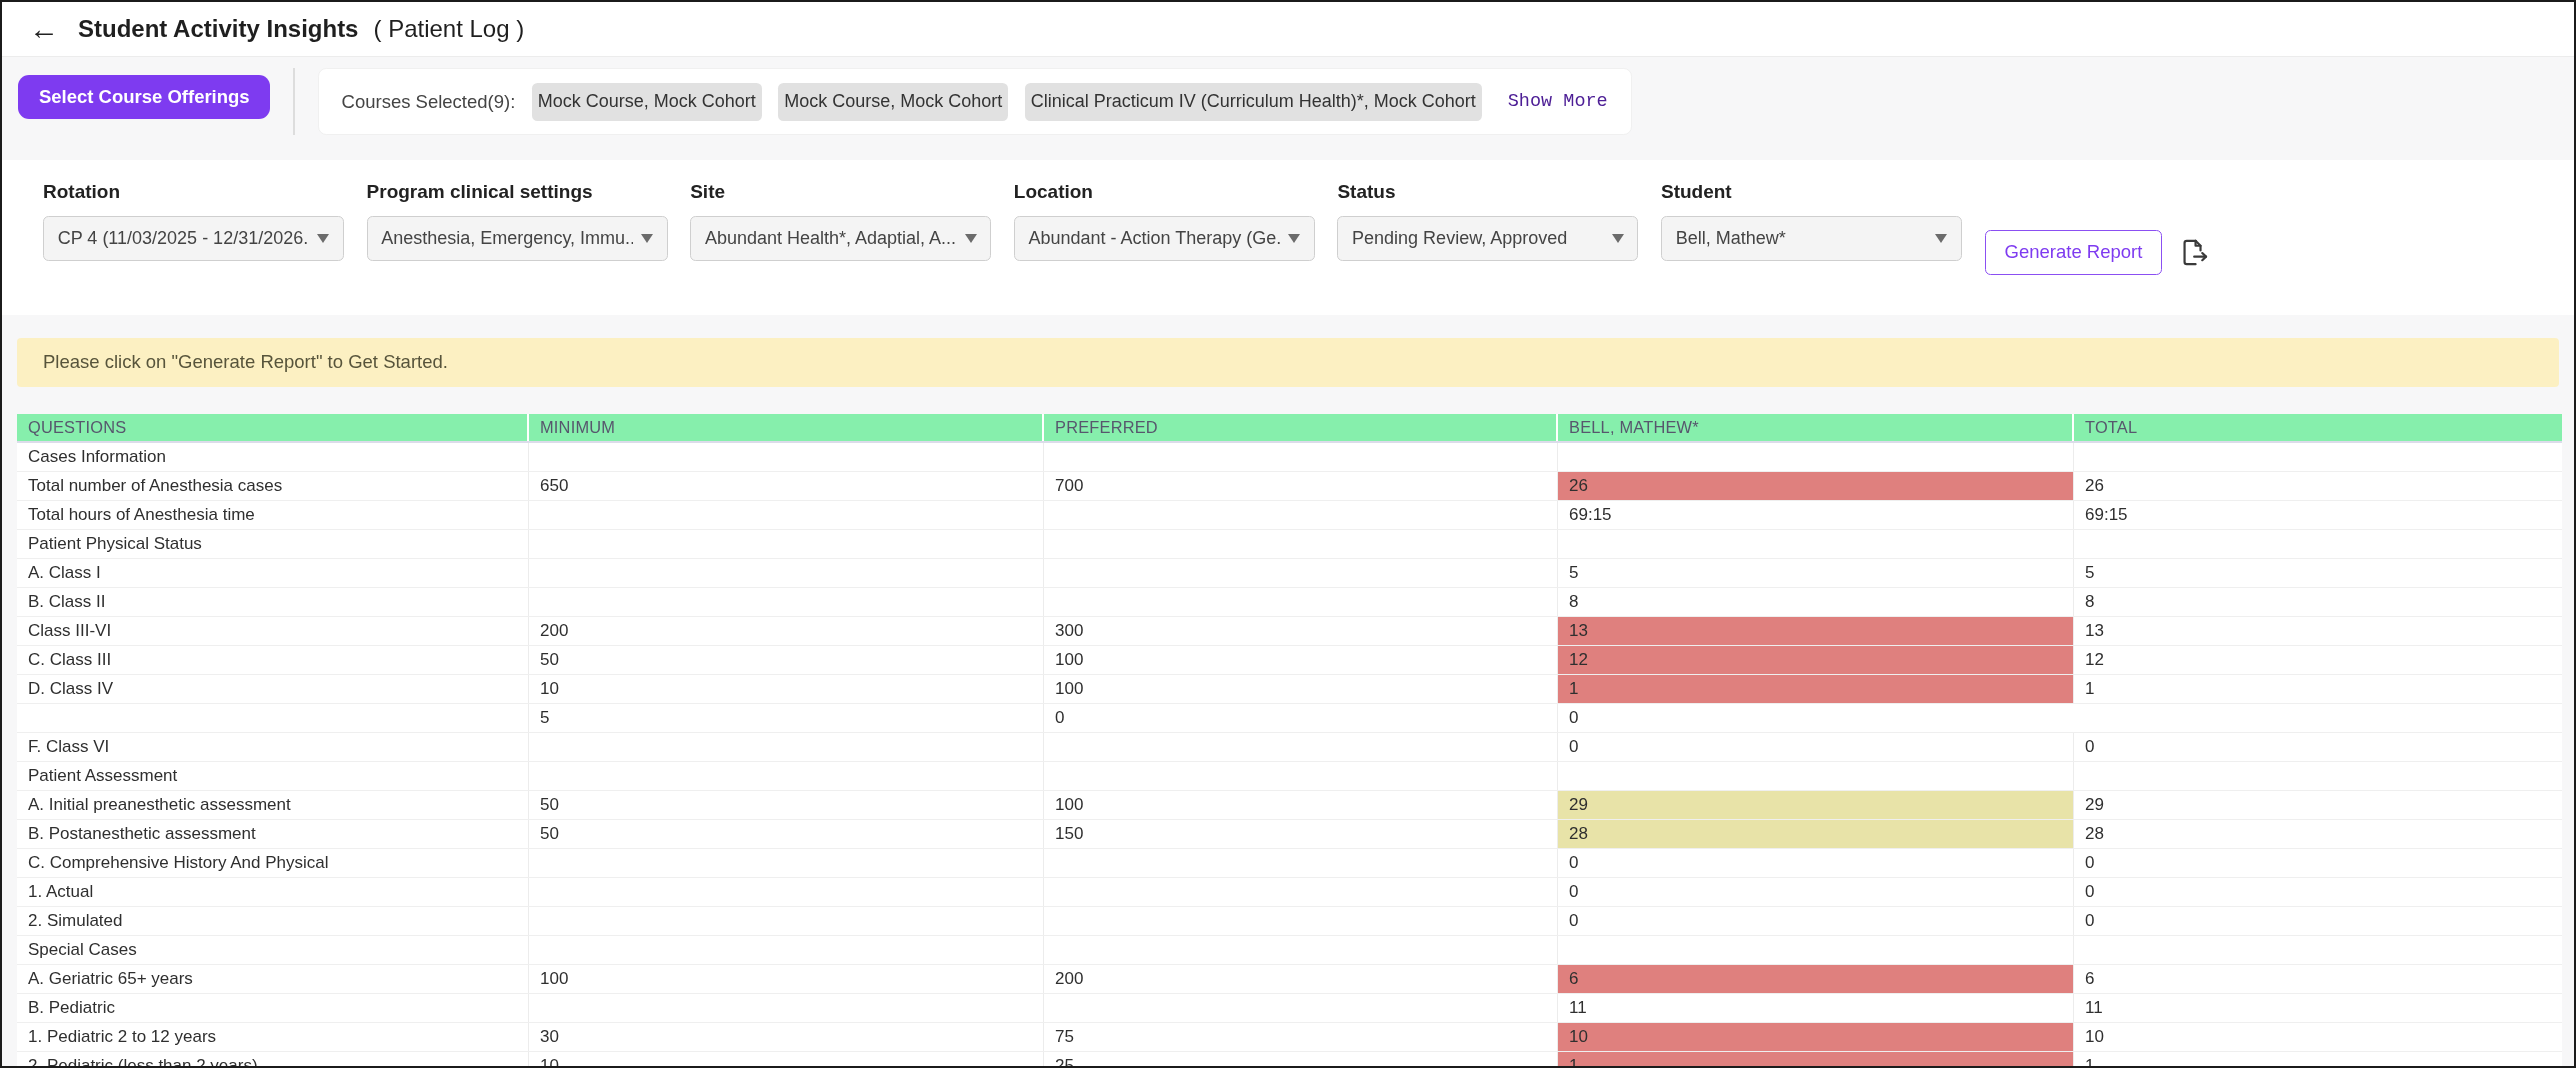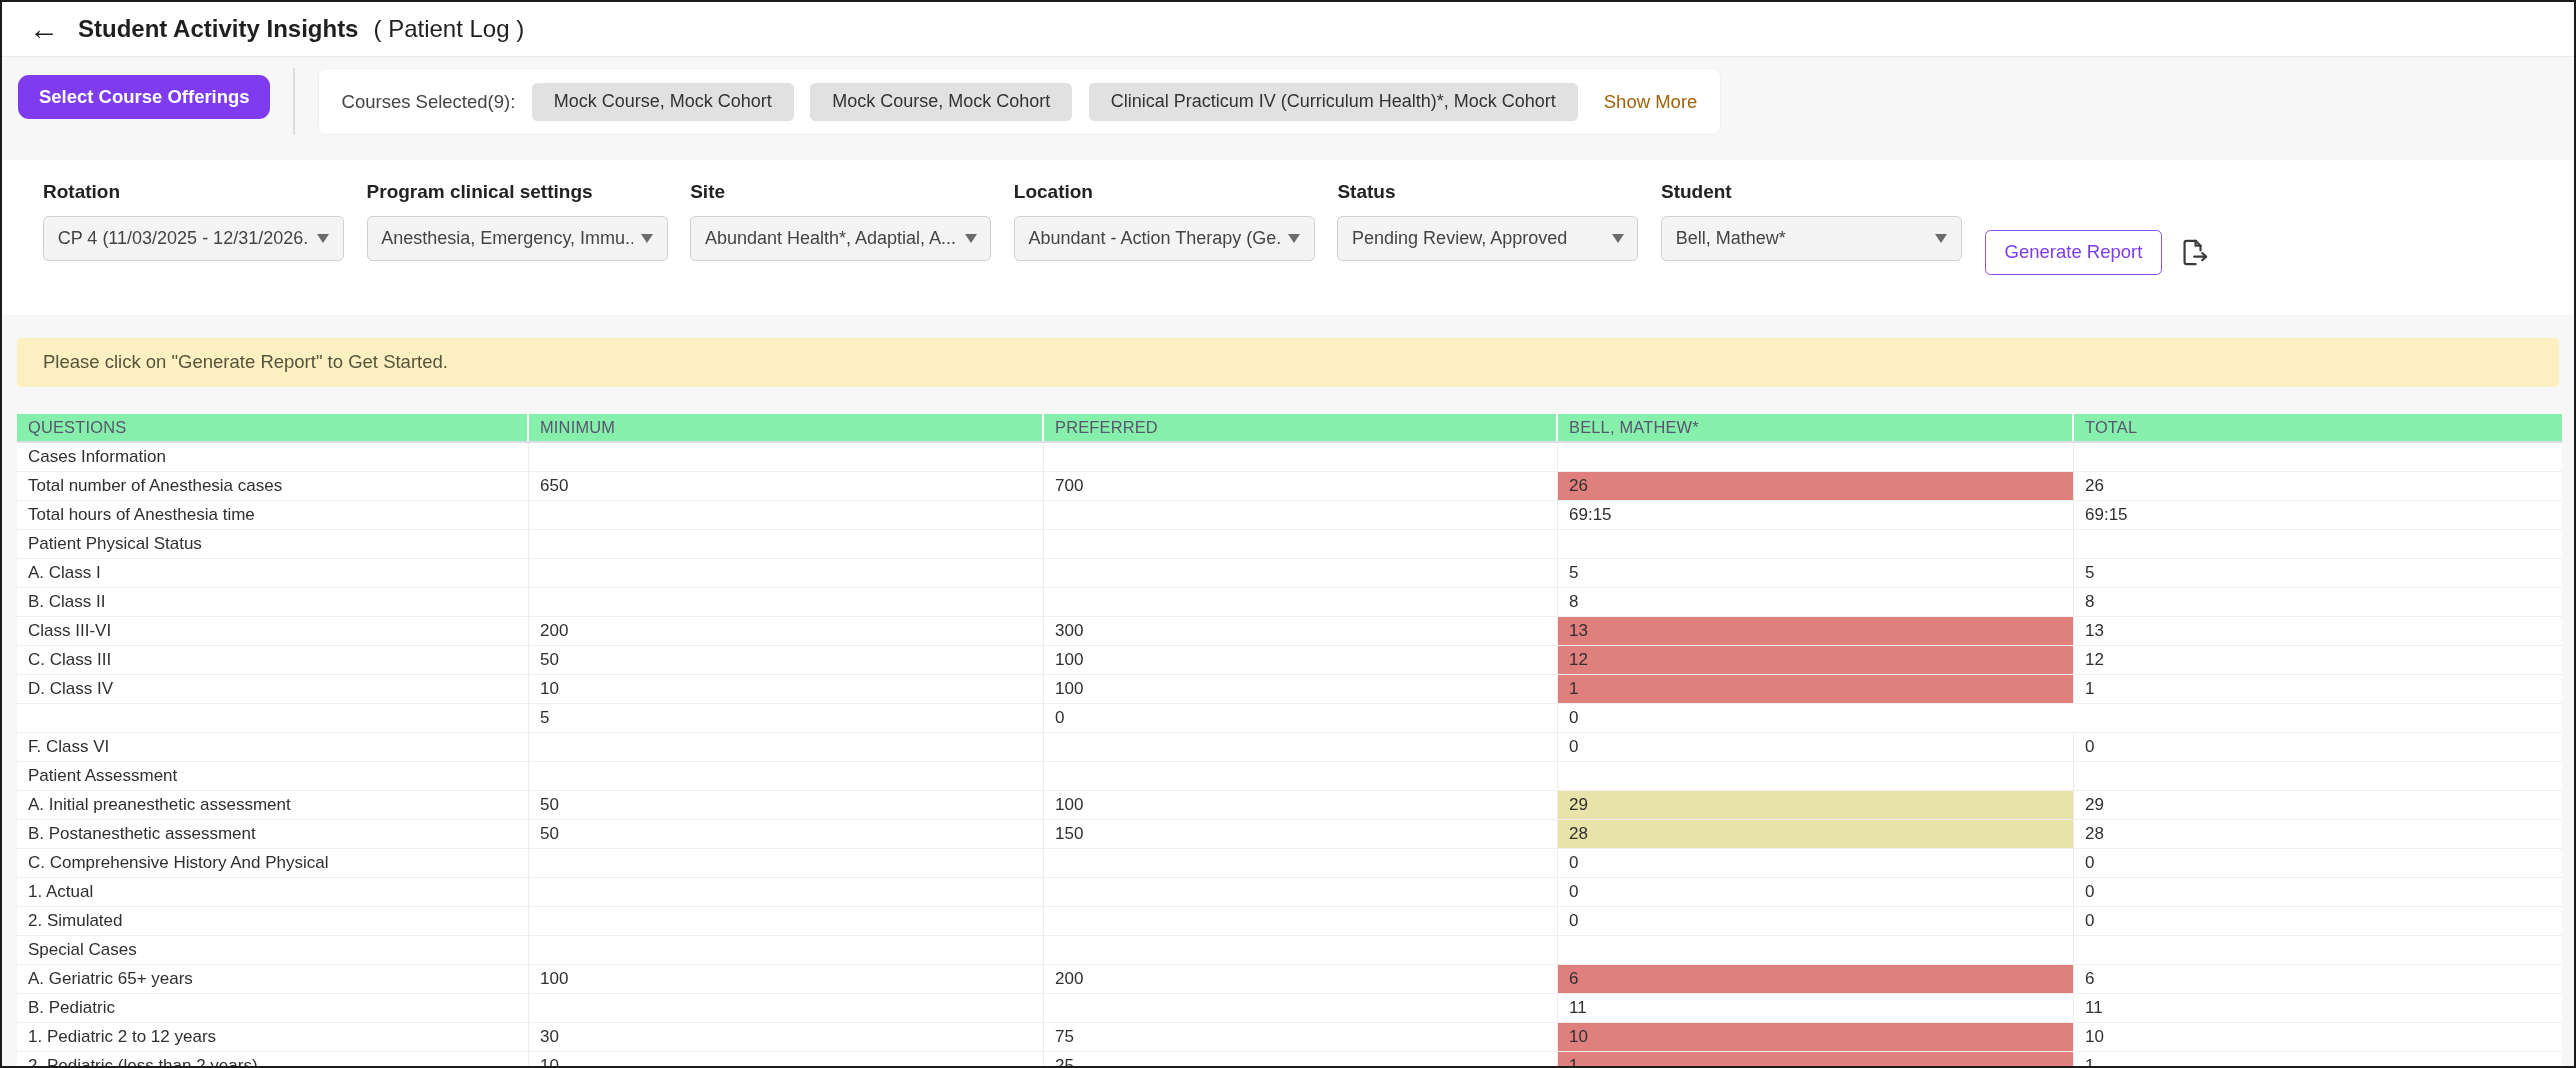--- a/index.html
+++ b/index.html
@@ -32,24 +32,24 @@
     font-family: inherit; cursor: pointer; margin-top: 6.8px;
   }
   .v-divider { width: 1.4px; background: #ddd; height: 67px; margin: 0 23px; }
   .courses-panel {
     background: #fff; border: 0.7px solid #f0f0f0; border-radius: 8.2px;
     height: 67px; display: flex; align-items: center; padding: 0 23px; gap: 16.4px;
   }
   .courses-label { font-size: 18.5px; color: #444; white-space: nowrap; }
   .chip {
     background: #e1e1e1; border-radius: 5.5px; height: 38px;
-    display: flex; align-items: center; padding: 0 22px;
+    display: flex; align-items: center; padding: 0 6px;
     font-size: 18px; color: #333; white-space: nowrap;
   }
-  .show-more { color: #a16207; font-size: 18.5px; margin-left: 9.6px; cursor: pointer; white-space: nowrap; }
+  .show-more { color: #4c1d95; font-size: 18.5px; margin-left: 9.6px; cursor: pointer; white-space: nowrap; font-family: Liberation Mono, monospace; }
 
   
   .filter-panel {
     background: #fff; margin-top: 25px;
     padding: 20.5px 0 40px 41px; display: flex; align-items: flex-start;
   }
   .filter { width: 301px; margin-right: 22.6px; }
   .filter-label { font-size: 19px; font-weight: 700; color: #222; margin-bottom: 13.7px; }
   .filter-select {
     height: 45px; background: #f4f4f4; border: 0.7px solid #cfcfcf; border-radius: 5.5px;

